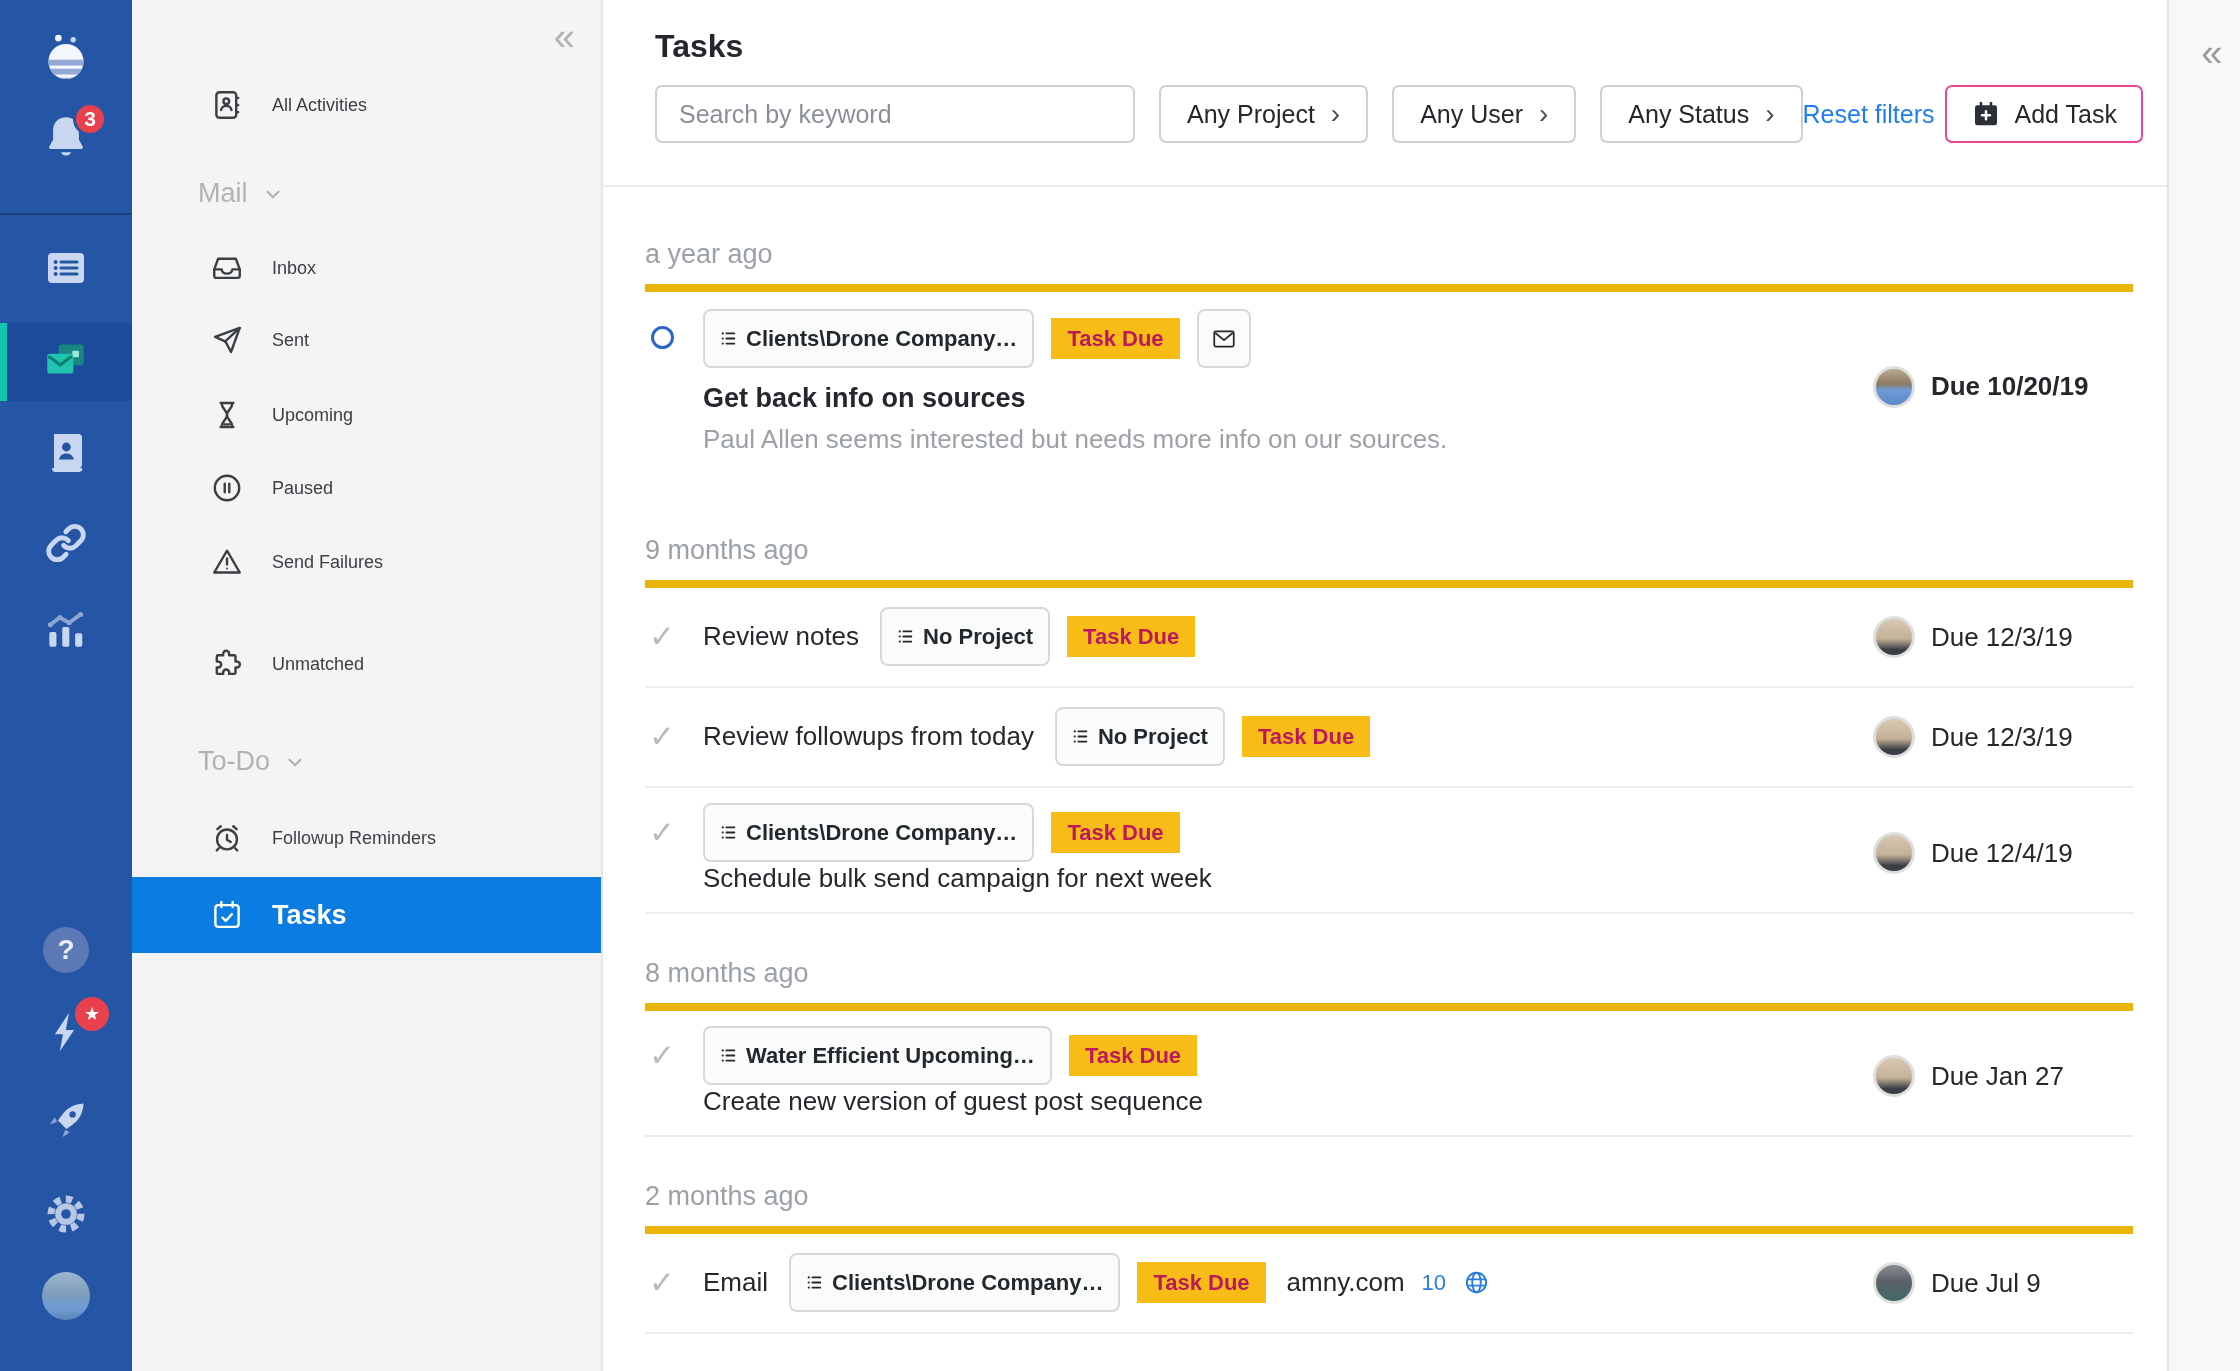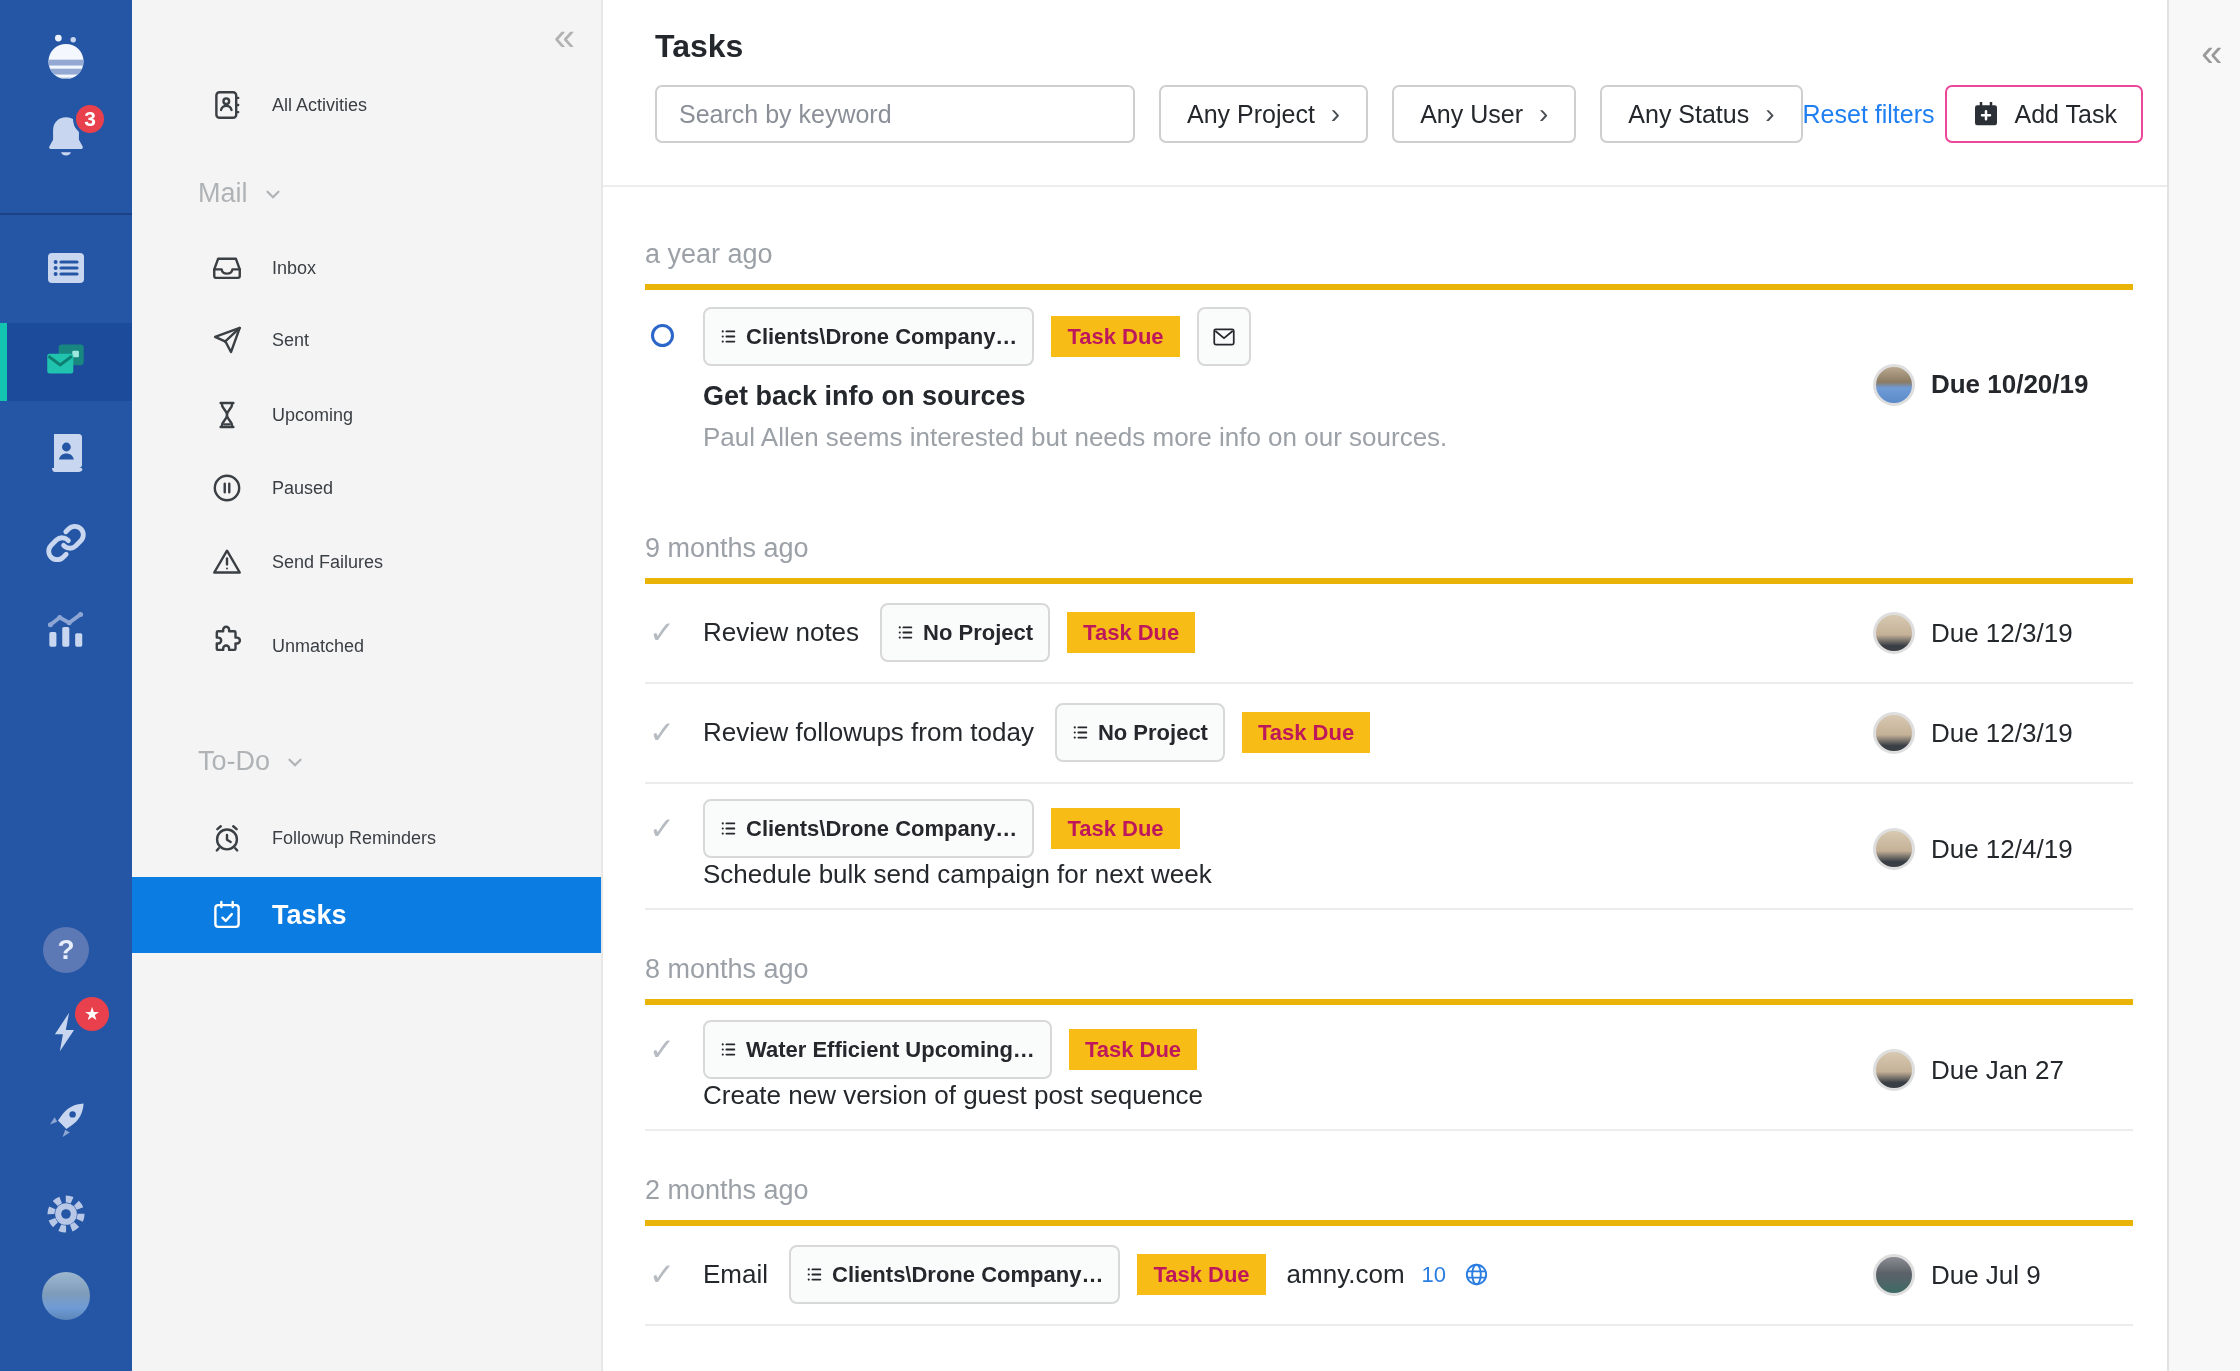--- a/index.html
+++ b/index.html
@@ -36,21 +36,21 @@
   .page-title { font-size:32px; font-weight:700; color:#24282c; margin-bottom:20px; }
   .controls { display:flex; align-items:center; }
   .search-input { width:480px; height:58px; border:2px solid #cfcfcf; border-radius:7px; padding:0 22px; font-size:25px; color:#3a3f44; font-family:inherit; background:#fff; }
   .search-input::placeholder { color:#8a8f98; }
   .filter-btn { height:58px; border:2px solid #cfcfcf; border-radius:7px; background:#fff; display:flex; align-items:center; gap:16px; padding:0 26px; font-size:25px; color:#24282c; margin-left:24px; cursor:pointer; white-space:nowrap; font-family:inherit; }
   .filter-chevron { color:#4a4e54; font-size:28px; line-height:1; }
   .reset-link { margin-left:auto; margin-right:10px; color:#1f7ff2; font-size:25px; cursor:pointer; white-space:nowrap; }
   .add-task-btn { height:58px; border:2px solid #ec4899; border-radius:7px; background:#fff; display:flex; align-items:center; gap:14px; padding:0 24px; font-size:25px; color:#24282c; cursor:pointer; white-space:nowrap; font-family:inherit; }
 
   .rows { margin:0 34px 0 42px; }
-  .age-row { padding:52px 0 14px; font-size:27px; color:#9ba1a7; border-bottom:6px solid #eab308; }
+  .age-row { padding:52px 0 14px; font-size:27px; color:#9ba1a7; border-bottom:8px solid #eab308; }
   .age-row.later { padding-top:44px; }
   .task-row { display:flex; align-items:flex-start; border-bottom:2px solid #ececec; padding:24px 0 18px; cursor:pointer; }
   .task-row.no-divider { border-bottom:none; padding:26px 0 36px; }
   .task-row.single { padding:28px 0; }
   .status { width:58px; flex:0 0 58px; display:flex; }
   .open-circle { width:23px; height:23px; border:3.5px solid #2b66c9; border-radius:50%; margin-top:8px; margin-left:6px; }
   .check { color:#b6bcc2; font-size:31px; line-height:41px; margin-left:4px; }
   .body { flex:1; min-width:0; }
   .line1 { display:flex; align-items:center; gap:17px; height:41px; }
   .inline-title { font-size:26px; color:#24282c; margin-right:4px; white-space:nowrap; }
@@ -266,21 +266,21 @@
       <span class="sicon">
         <svg class="outline" viewBox="0 0 24 24">
             <path d="M12 4 21 19.4H3z"></path>
             <path d="M12 9.5v4.2"></path>
             <circle cx="12" cy="16.6" r="0.7" fill="#3a3f44" stroke="none"></circle>
           </svg>
       </span>
       <span>Send Failures</span>
     </div>
 
-    <div class="side-item" style="top:593px;align-items:flex-end;">
+    <div class="side-item" style="top:632px;">
       <span class="sicon">
         <svg class="outline" viewBox="0 0 24 24">
             <path d="M9.3 4.8a2.1 2.1 0 0 1 4.2 0v1h3.6c.5 0 .9.4.9.9v3.6h1a2.1 2.1 0 0 1 0 4.2h-1v3.6c0 .5-.4.9-.9.9h-3.6v-1a2.1 2.1 0 0 0-4.2 0v1H5.7a.9.9 0 0 1-.9-.9v-3.6h1a2.1 2.1 0 0 0 0-4.2h-1V6.7c0-.5.4-.9.9-.9h3.6z"></path>
           </svg>
       </span>
       <span>Unmatched</span>
     </div>
 
     <div class="side-label" style="top:746px;">
       <span>To-Do</span>

